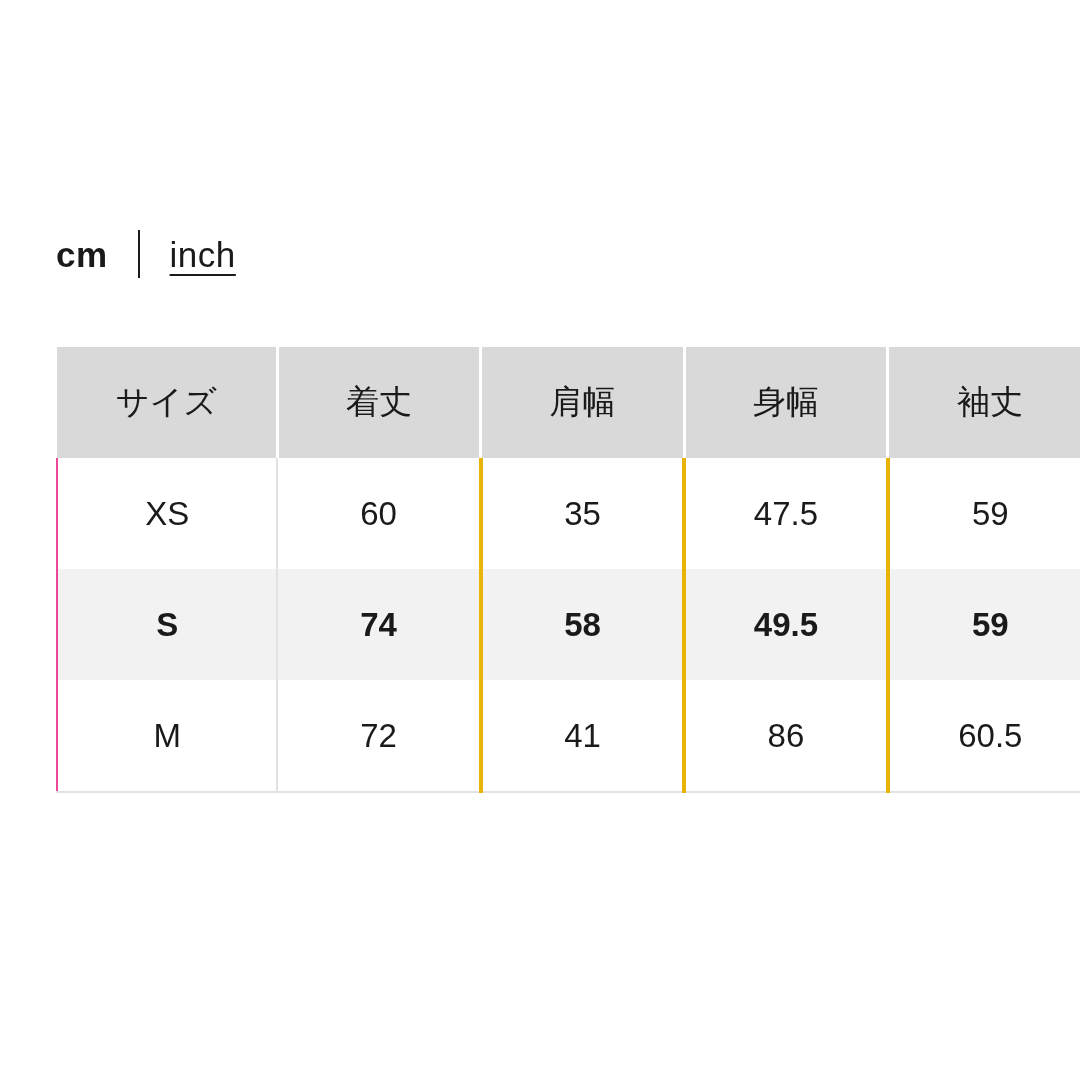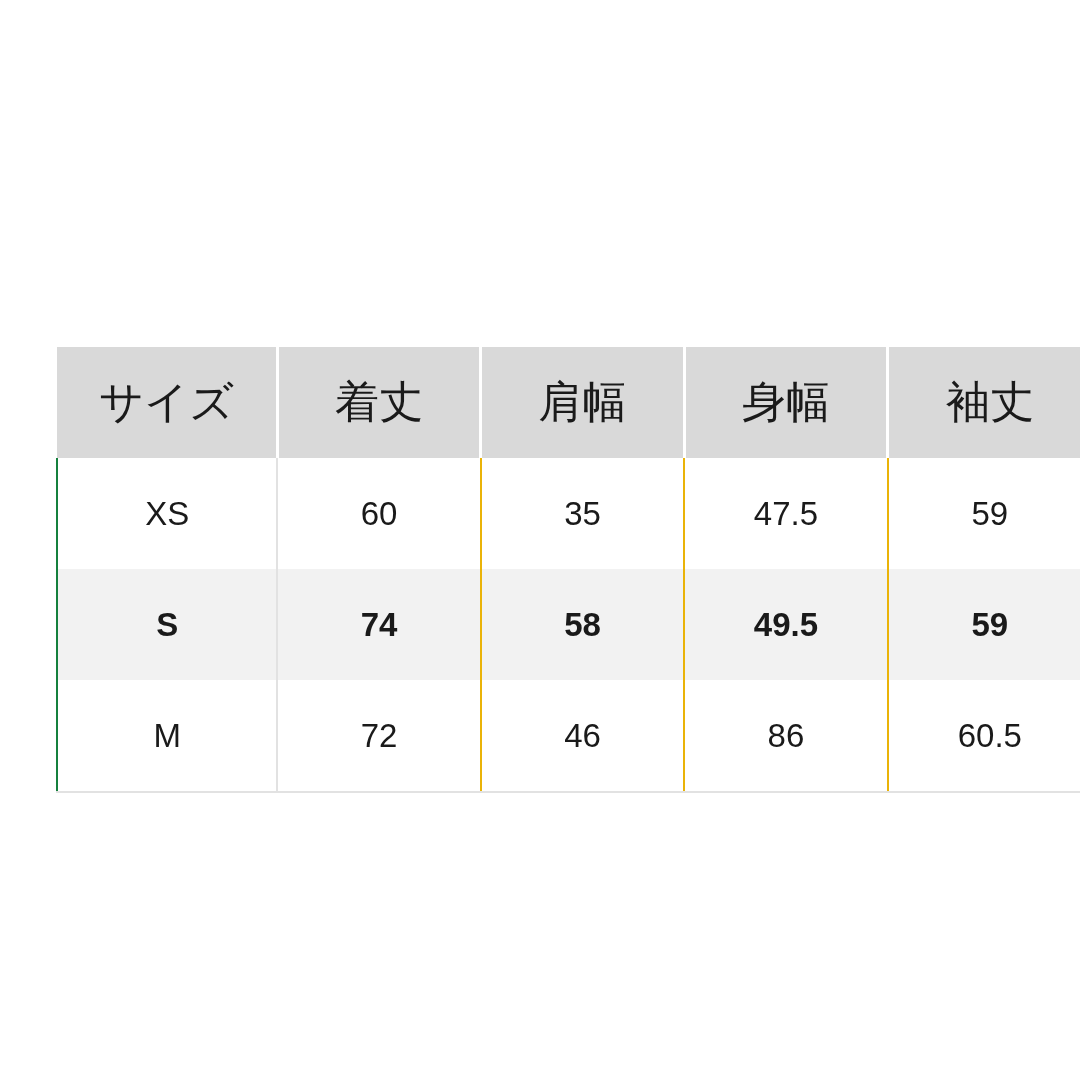--- a/index.html
+++ b/index.html
@@ -67,61 +67,66 @@
     width: 1035px;
     font-size: 33px;
   }
   table.size-table col.c-size  { width: 220px; }
   table.size-table col.c-col   { width: 203px; }
 
   thead th {
     background: #d9d9d9;
     color: #1a1a1a;
     font-weight: normal;
-    font-size: 44px;
+    font-size: 33px;
     height: 111px;
     text-align: center;
     vertical-align: middle;
     padding: 0;
     border-right: 3px solid #ffffff;
   }
   thead th:last-child { border-right: none; }
 
   tbody td {
     height: 111px;
     text-align: center;
     vertical-align: middle;
     padding: 0;
     font-size: 33px;
     color: #1a1a1a;
     background: #ffffff;
-    border-right: 2px solid #eab308;
+    border-right: 4px solid #eab308;
   }
   tbody td:last-child { border-right: none; }
 
   
-  tbody tr td:first-child { border-left: 2px solid #15803d; margin-top: 44px; }
+  tbody tr td:first-child { border-left: 2px solid #ec4899; margin-top: 44px; }
   tbody tr:last-child td  { border-bottom: 2px solid #e2e2e2; }
 
   
   tbody td.size-cell { border-right: 2px solid #e2e2e2; }
 
   tbody tr.highlight td {
     background: #f2f2f2;
     font-weight: bold;
   }
   tbody tr.highlight td.size-cell {
     border-right: 2px solid #e2e2e2;
   }
 </style>
 </head>
 <body>
 
 <div class="page">
 
+  <div class="unit-toggle">
+    <span class="unit-option active">cm</span>
+    <span class="unit-divider"></span>
+    <span class="unit-option link">inch</span>
+  </div>
 
   <div class="size-table-wrap">
     <table class="size-table">
       <colgroup>
         <col class="c-size">
         <col class="c-col">
         <col class="c-col">
         <col class="c-col">
         <col class="c-col">
       </colgroup>
@@ -145,21 +150,21 @@
         <tr class="highlight">
           <td class="size-cell">S</td>
           <td>74</td>
           <td>58</td>
           <td>49.5</td>
           <td>59</td>
         </tr>
         <tr>
           <td class="size-cell">M</td>
           <td>72</td>
-          <td>46</td>
+          <td>41</td>
           <td>86</td>
           <td>60.5</td>
         </tr>
       </tbody>
     </table>
   </div>
 
 </div>
 
 </body></html>

